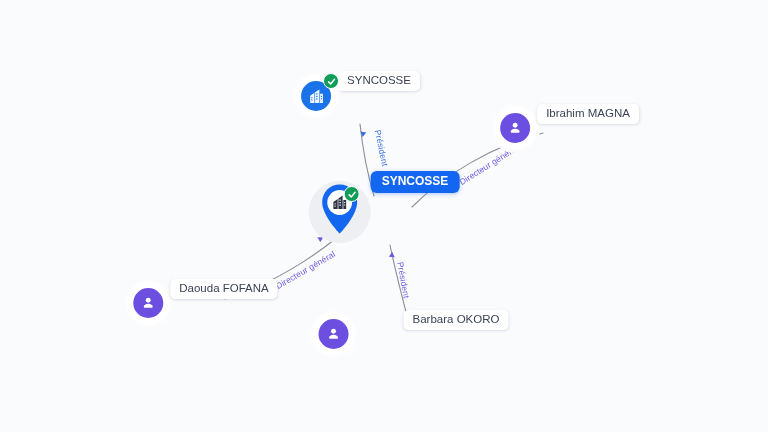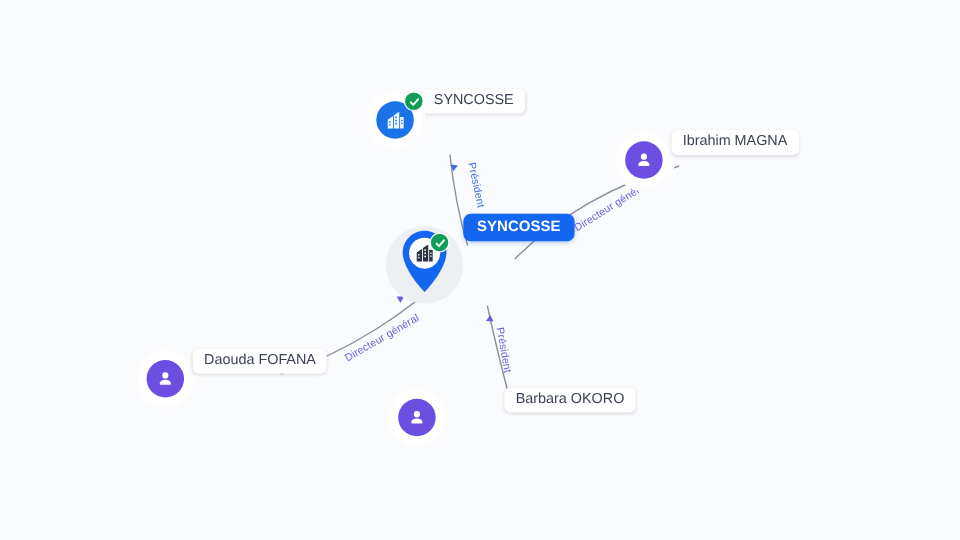--- a/index.html
+++ b/index.html
@@ -227,21 +227,21 @@
       <div class="person-disc">
         <svg width="16" height="16" viewBox="0 0 24 24" fill="#ffffff">
           <circle cx="12" cy="8" r="3.7"></circle>
           <path d="M12 13.2c-4 0-6.7 2.1-6.7 4.4 0 1 .6 1.6 1.6 1.6h10.2c1 0 1.6-.6 1.6-1.6 0-2.3-2.7-4.4-6.7-4.4z"></path>
         </svg>
       </div>
     </div>
     <div class="node-label person-label">Ibrahim MAGNA</div>
   </div>
 
-  <div class="node" style="left:186px; top:303px;">
+  <div class="node" style="left:202px; top:303px;">
     <div class="person-halo">
       <div class="person-disc">
         <svg width="16" height="16" viewBox="0 0 24 24" fill="#ffffff">
           <circle cx="12" cy="8" r="3.7"></circle>
           <path d="M12 13.2c-4 0-6.7 2.1-6.7 4.4 0 1 .6 1.6 1.6 1.6h10.2c1 0 1.6-.6 1.6-1.6 0-2.3-2.7-4.4-6.7-4.4z"></path>
         </svg>
       </div>
     </div>
     <div class="node-label person-label">Daouda FOFANA</div>
   </div>

